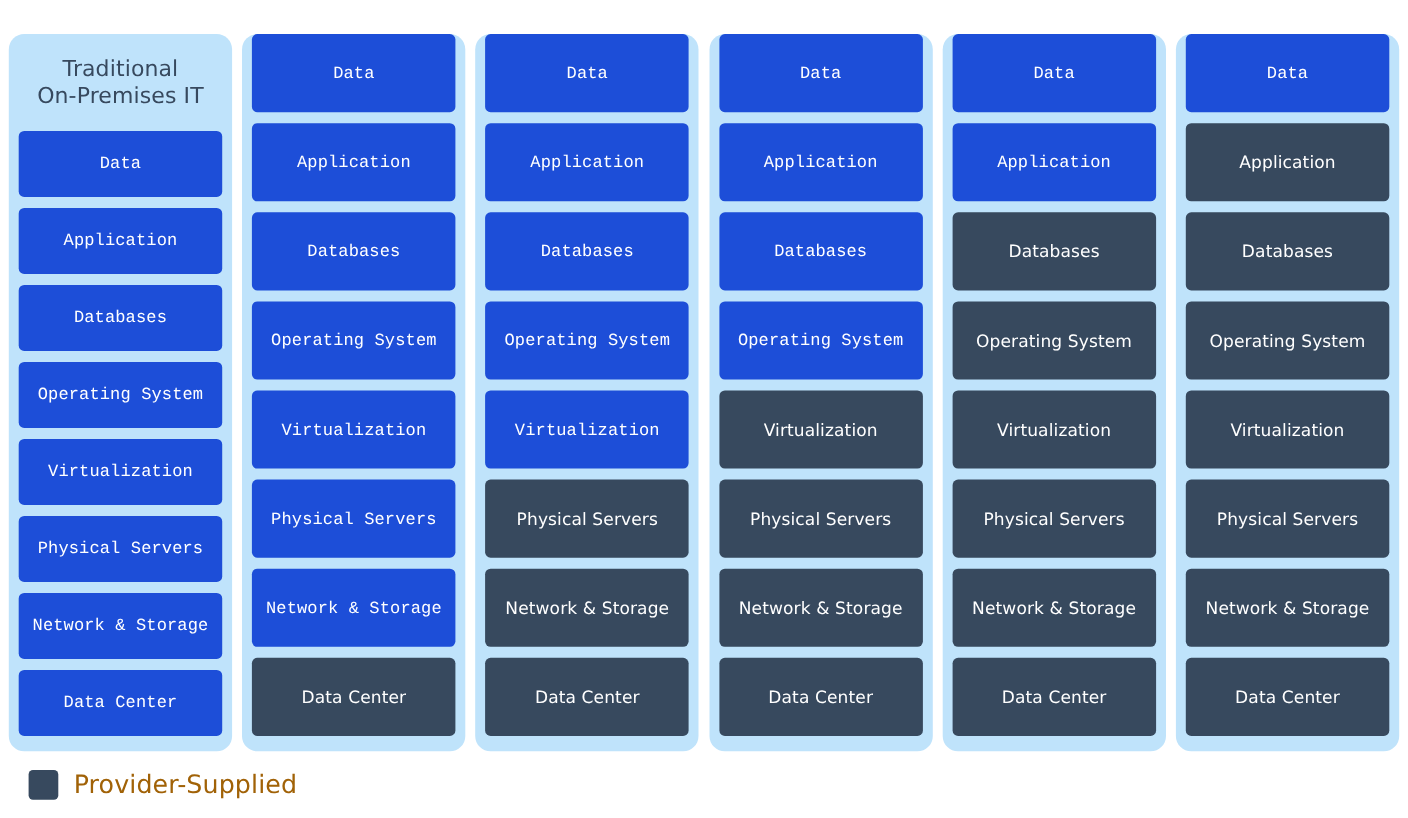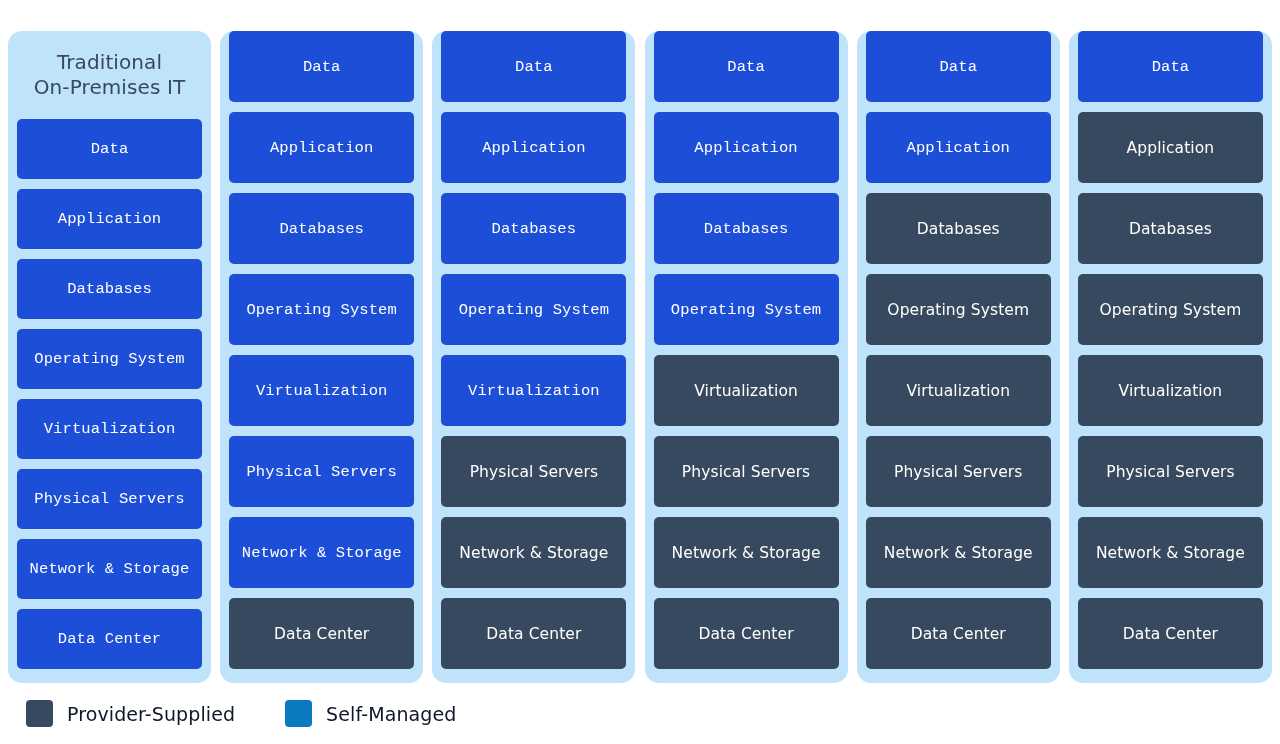--- a/index.html
+++ b/index.html
@@ -110,22 +110,22 @@
     width: 27px;
     height: 27px;
     border-radius: 4px;
     flex: none;
   }
   .legend-swatch.provider { background: #37495e; }
   .legend-swatch.self { background: #0b79bf; }
 
   .legend-label {
     margin-left: 14px;
-    color: #0f172a;
-    font-size: 19px;
+    color: #a16207;
+    font-size: 23px;
     letter-spacing: 0.1px;
     white-space: nowrap;
   }
 </style>
 </head>
 <body>
 
 <div id="diagram">
 
   <div class="columns-row">
@@ -203,19 +203,15 @@
           <div class="layer-block provider">Data Center</div>
         </div>
       </div>
     </div>
 
   <div class="legend">
       <div class="legend-item first">
         <span class="legend-swatch provider"></span>
         <span class="legend-label">Provider-Supplied</span>
       </div>
-      <div class="legend-item">
-        <span class="legend-swatch self"></span>
-        <span class="legend-label">Self-Managed</span>
-      </div>
     </div>
 
 </div>
 
 </body></html>

